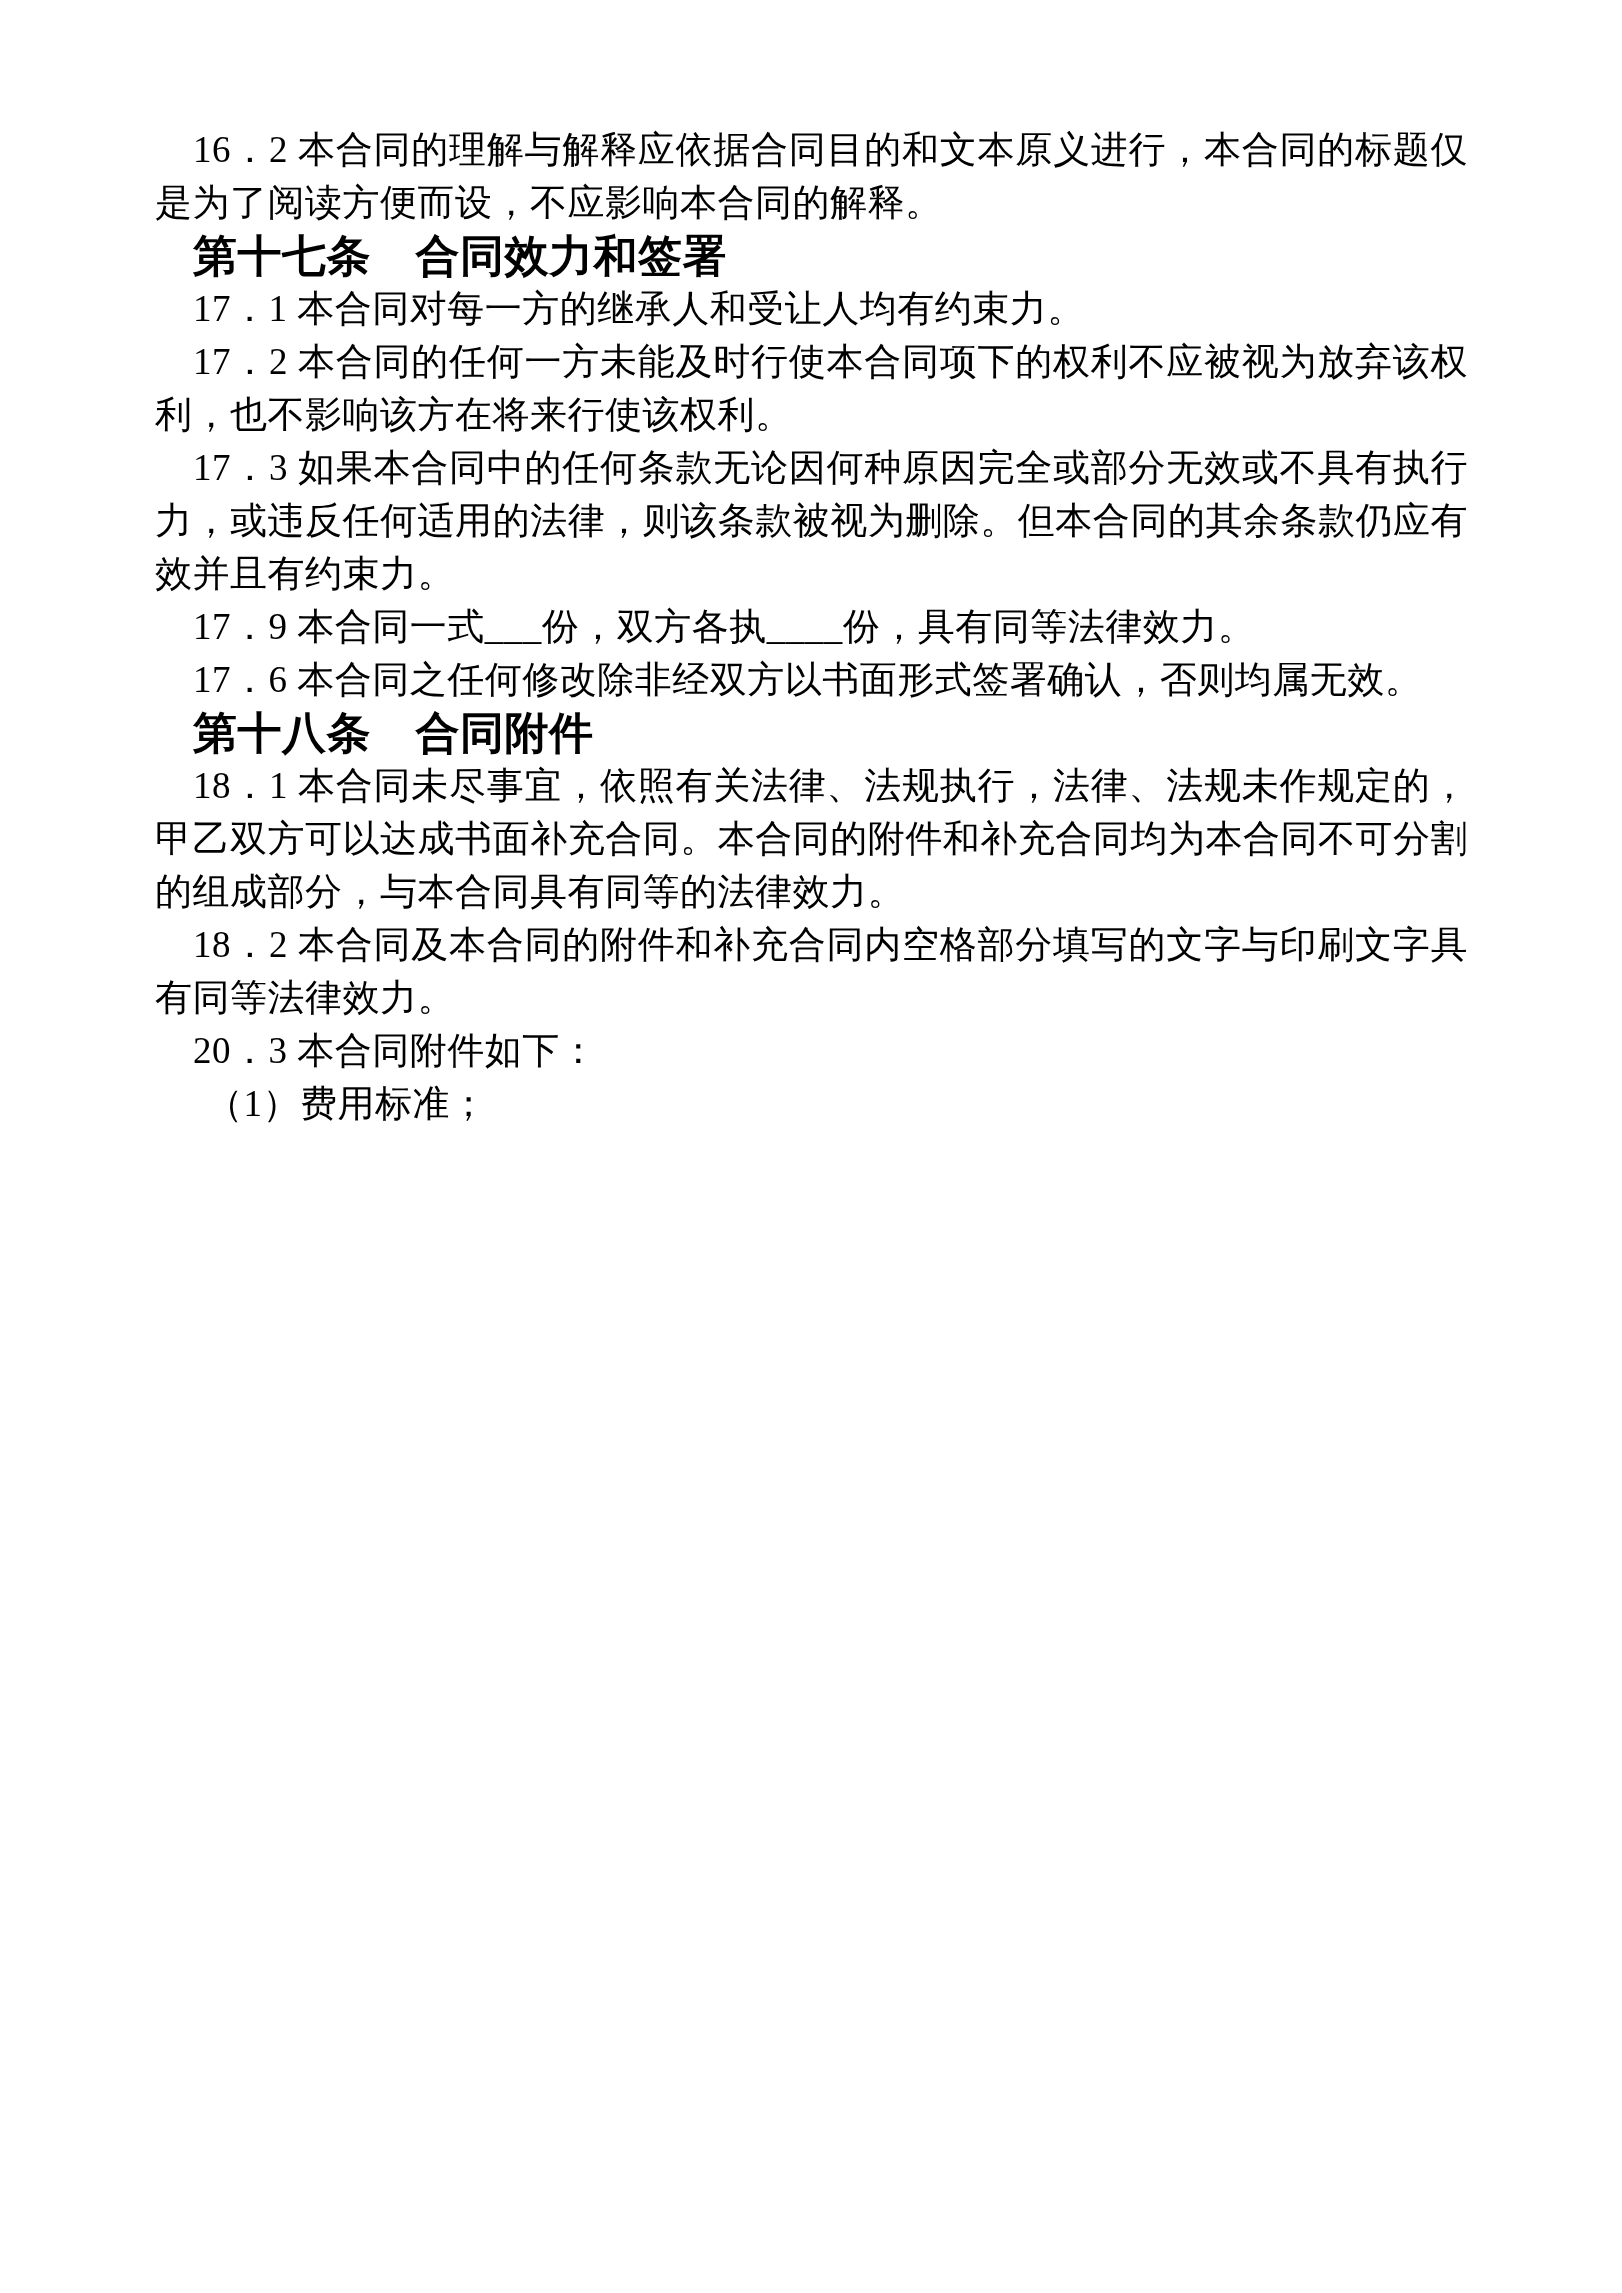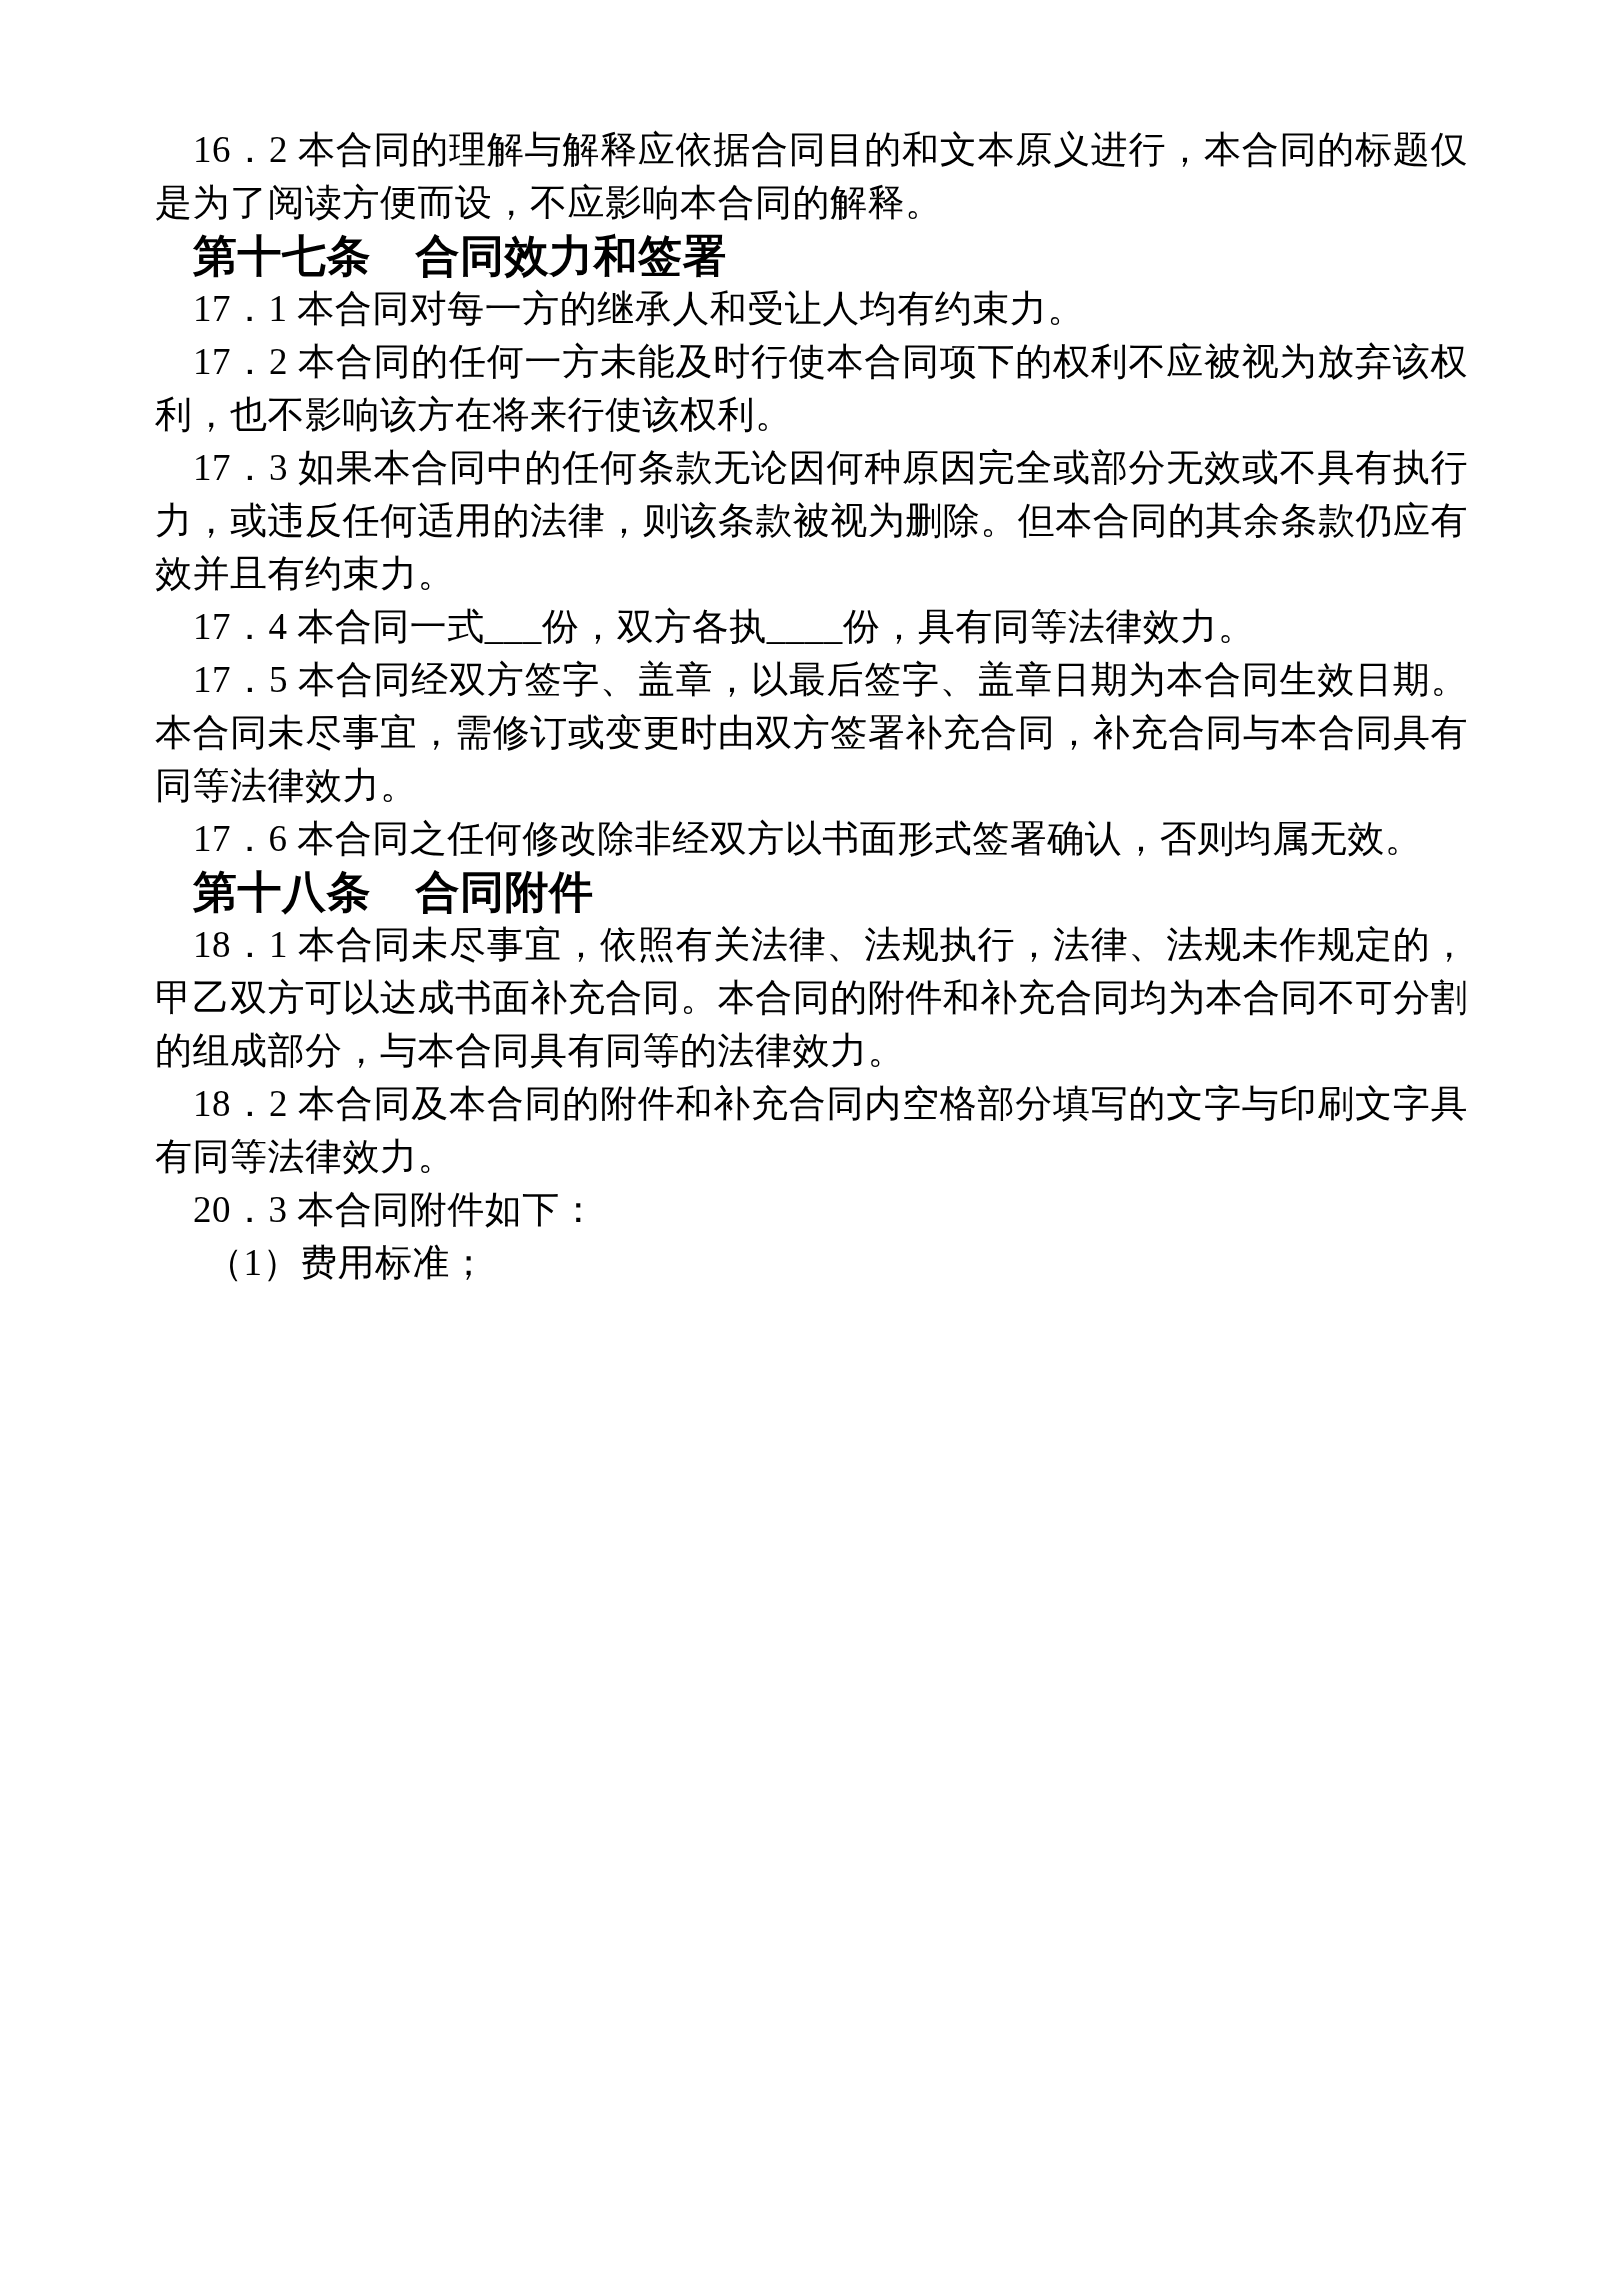--- a/index.html
+++ b/index.html
@@ -43,22 +43,21 @@
 </head>
 <body>
 
 <div class="page">
   <div class="doc">
     <p class="body">16．2 本合同的理解与解释应依据合同目的和文本原义进行，本合同的标题仅是为了阅读方便而设，不应影响本合同的解释。</p>
     <p class="heading">第十七条　合同效力和签署</p>
     <p class="body">17．1 本合同对每一方的继承人和受让人均有约束力。</p>
     <p class="body">17．2 本合同的任何一方未能及时行使本合同项下的权利不应被视为放弃该权利，也不影响该方在将来行使该权利。</p>
     <p class="body">17．3 如果本合同中的任何条款无论因何种原因完全或部分无效或不具有执行力，或违反任何适用的法律，则该条款被视为删除。但本合同的其余条款仍应有效并且有约束力。</p>
-    <p class="body">17．4 本合同一式___份，双方各执____份，具有同等法律效力。</p>
-    <p class="body">17．5 本合同经双方签字、盖章，以最后签字、盖章日期为本合同生效日期。本合同未尽事宜，需修订或变更时由双方签署补充合同，补充合同与本合同具有同等法律效力。</p>
+    <p class="body">17．9 本合同一式___份，双方各执____份，具有同等法律效力。</p>
     <p class="body">17．6 本合同之任何修改除非经双方以书面形式签署确认，否则均属无效。</p>
     <p class="heading">第十八条　合同附件</p>
     <p class="body">18．1 本合同未尽事宜，依照有关法律、法规执行，法律、法规未作规定的，甲乙双方可以达成书面补充合同。本合同的附件和补充合同均为本合同不可分割的组成部分，与本合同具有同等的法律效力。</p>
     <p class="body">18．2 本合同及本合同的附件和补充合同内空格部分填写的文字与印刷文字具有同等法律效力。</p>
     <p class="body">20．3 本合同附件如下：</p>
     <p class="list-item">（1）费用标准；</p>
   </div>
 </div>
 
 

